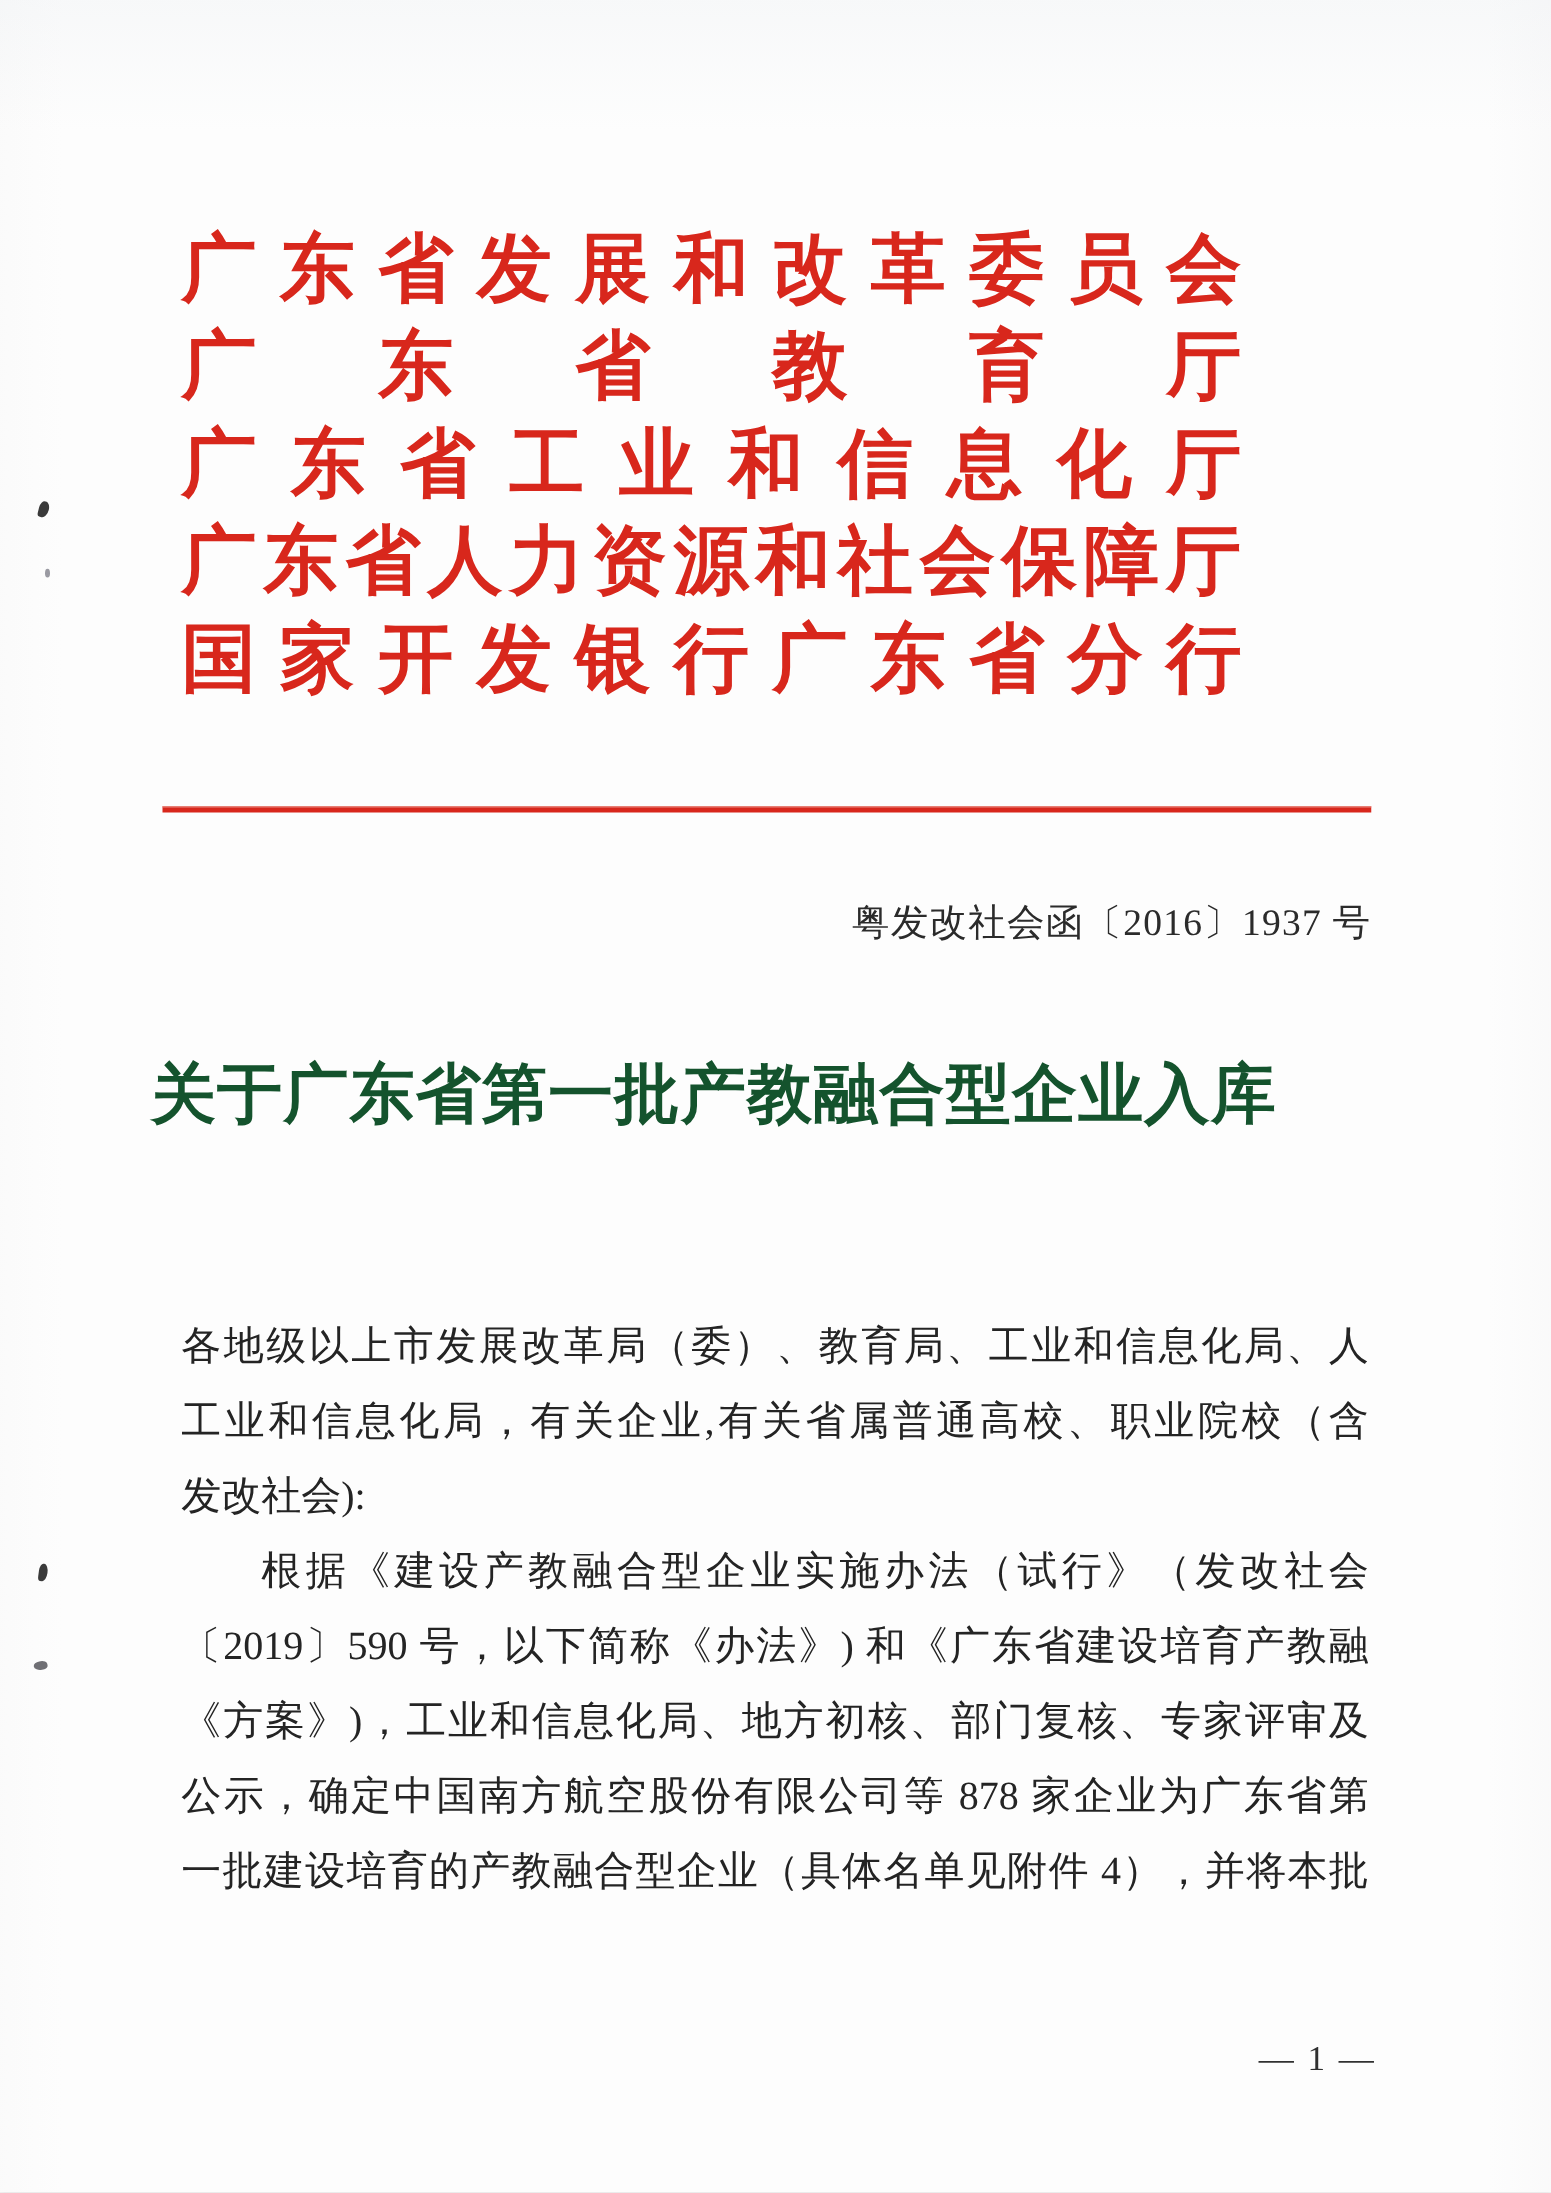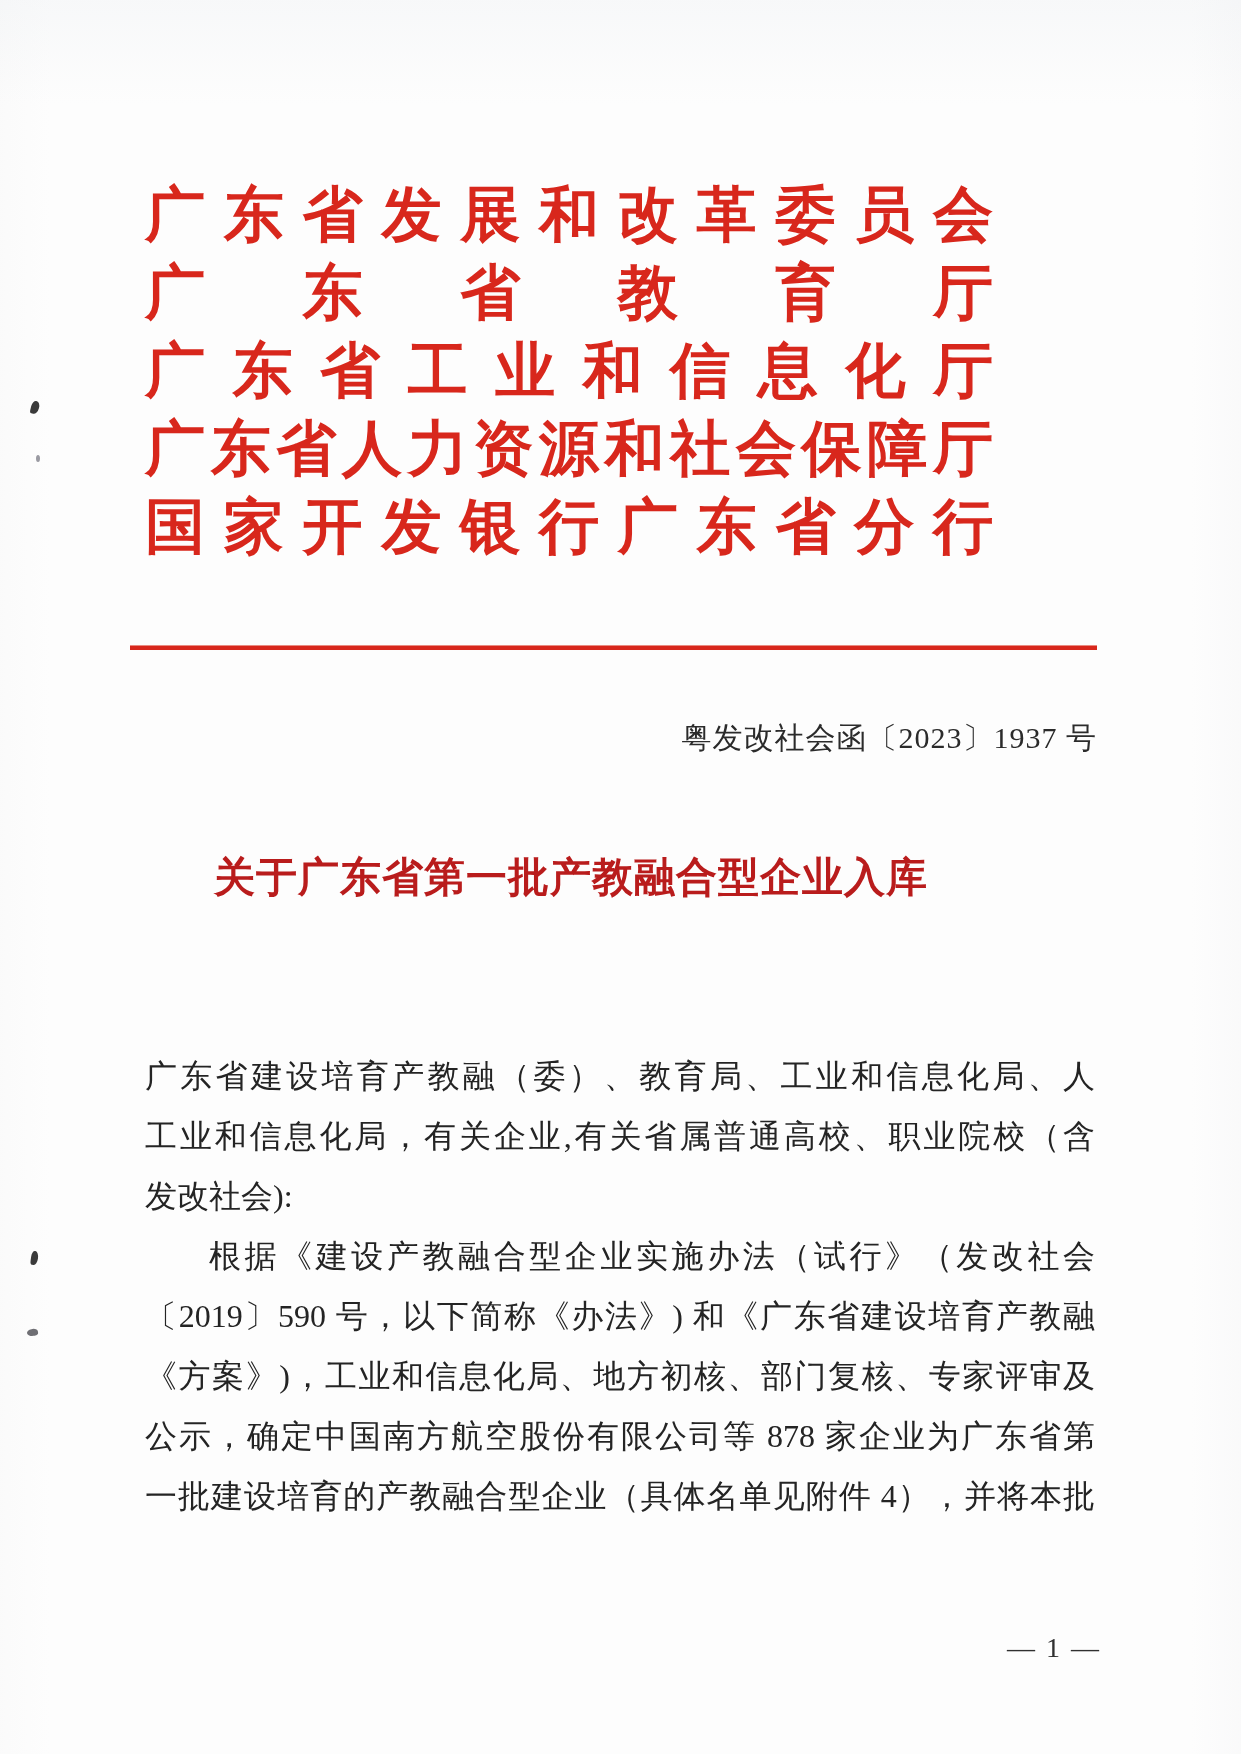--- a/index.html
+++ b/index.html
@@ -41,21 +41,21 @@
   .doc-number{
     position:absolute; top:718px; right:144px;
     font-size:30px; color:#2b2b2b; letter-spacing:1px;
     white-space:nowrap;
   }
 
   
   .title{
     position:absolute; left:96px; top:844px; width:950px;
     text-align:center;
-    font-size:41px; font-weight:700; color:#b91c1c;
+    font-size:52px; font-weight:700; color:#14532d;
     line-height:66px; letter-spacing:1px;
   }
 
   
   .body-text{
     position:absolute; left:145px; top:1046px; width:950px;
     font-size:32px; color:#242424;
   }
   .line{ height:60px; line-height:60px; }
   .just{ text-align:justify; text-align-last:justify; }
@@ -139,28 +139,28 @@
         <span>广</span>
         <span>东</span>
         <span>省</span>
         <span>分</span>
         <span>行</span>
       </div>
   </div>
 
   <div class="red-rule"></div>
 
-  <div class="doc-number">粤发改社会函〔2023〕1937 号</div>
+  <div class="doc-number">粤发改社会函〔2016〕1937 号</div>
 
   <div class="title">
     <div>关于广东省第一批产教融合型企业入库</div>
   </div>
 
   <div class="body-text">
-    <div class="line just">广东省建设培育产教融（委）、教育局、工业和信息化局、人</div>
+    <div class="line just">各地级以上市发展改革局（委）、教育局、工业和信息化局、人</div>
     <div class="line just">工业和信息化局，有关企业,有关省属普通高校、职业院校（含</div>
     <div class="line plain">发改社会):</div>
     <div class="line just indent">根据《建设产教融合型企业实施办法（试行》（发改社会</div>
     <div class="line just">〔2019〕590 号，以下简称《办法》) 和《广东省建设培育产教融</div>
     <div class="line just">《方案》)，工业和信息化局、地方初核、部门复核、专家评审及</div>
     <div class="line just">公示，确定中国南方航空股份有限公司等 878 家企业为广东省第</div>
     <div class="line just">一批建设培育的产教融合型企业（具体名单见附件 4），并将本批</div>
   </div>
 
   <div class="page-number">— 1 —</div>

